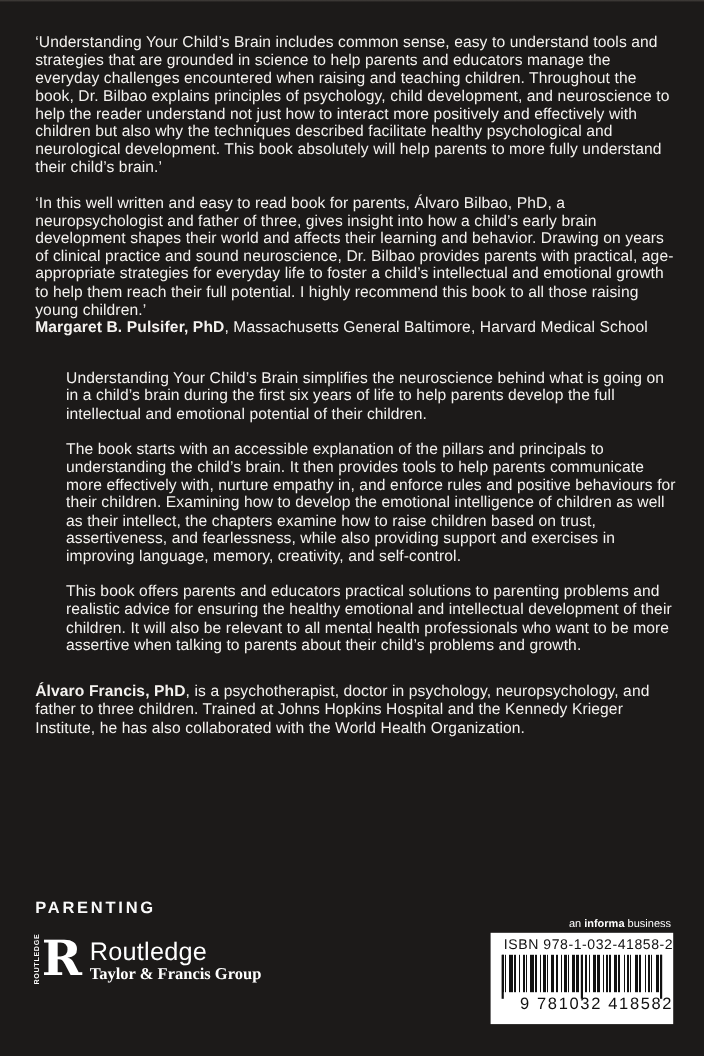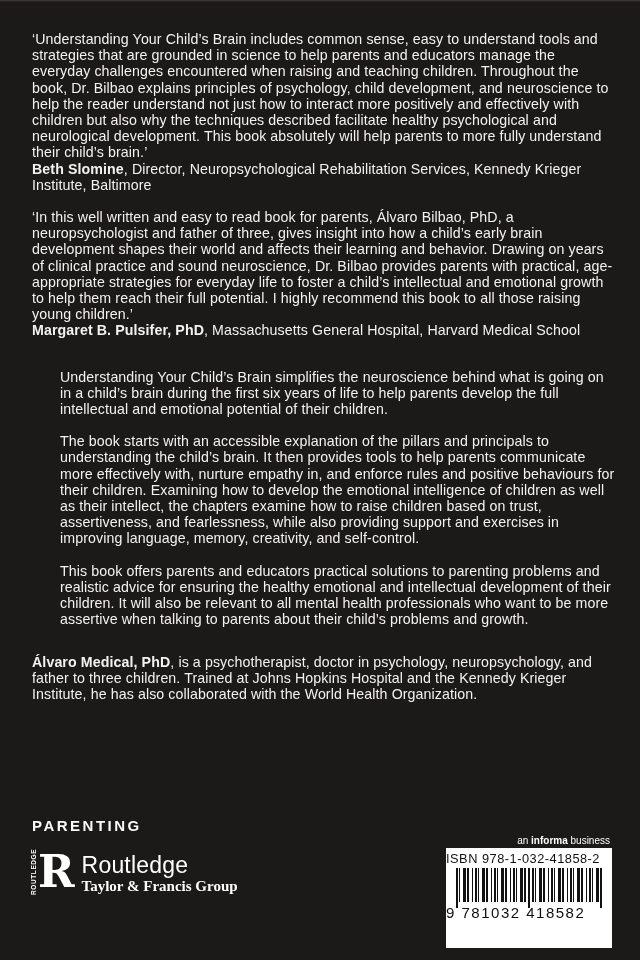--- a/index.html
+++ b/index.html
@@ -58,25 +58,25 @@
   .logo-site { font-size:13.5px; font-weight:700; color:#ffffff; margin-top:6px; }
   
   .informa {
     position:absolute; right:30px; top:835px;
     font-size:10px; color:#ffffff;
   }
   .informa .bold { font-weight:700; }
   
   .barcode {
     position:absolute; right:28px; top:848px;
-    width:166px; height:100px;
+    width:166px; height:83px;
     background:#ffffff;
     color:#111;
     box-sizing:border-box;
-    text-align:left;
+    text-align:right;
     padding-top:3px;
   }
   .isbn-label {
     font-size:12.8px; letter-spacing:0.5px; color:#111;
     font-family:"Liberation Sans", sans-serif;
   }
   .bars {
     position:relative;
     margin:2px auto 0 auto;
     width:146px; height:34px;
@@ -103,37 +103,36 @@
 </style>
 </head>
 <body>
 
 <div class="cover">
 
   <div class="content">
 
     <section>
       <p><span class="italic">‘Understanding Your Child’s Brain</span><span> includes common sense, easy to understand tools and strategies that are grounded in science to help parents and educators manage the everyday challenges encountered when raising and teaching children. Throughout the book, Dr. Bilbao explains principles of psychology, child development, and neuroscience to help the reader understand not just how to interact more positively and effectively with children but also why the techniques described facilitate healthy psychological and neurological development. This book absolutely will help parents to more fully understand their child’s brain.’</span></p>
-      <p><span class="bold">Beth Slomine</span><span class="italic">, Director, Neuropsychological Rehabilitation Services, Kennedy Krieger Institute, Baltimore</span></p>
     </section>
 
 
     <section class="gap-sm">
       <p><span>‘In this well written and easy to read book for parents, Álvaro Bilbao, PhD, a neuropsychologist and father of three, gives insight into how a child’s early brain development shapes their world and affects their learning and behavior. Drawing on years of clinical practice and sound neuroscience, Dr. Bilbao provides parents with practical, age-appropriate strategies for everyday life to foster a child’s intellectual and emotional growth to help them reach their full potential. I highly recommend this book to all those raising young children.’</span></p>
-      <p><span class="bold">Margaret B. Pulsifer, PhD</span><span class="italic">, Massachusetts General Hospital, Harvard Medical School</span></p>
+      <p><span class="bold">Margaret B. Pulsifer, PhD</span><span class="italic">, Massachusetts General Baltimore, Harvard Medical School</span></p>
     </section>
 
     <section class="gap-md">
       <p><span class="italic">Understanding Your Child’s Brain</span><span> simplifies the neuroscience behind what is going on in a child’s brain during the first six years of life to help parents develop the full intellectual and emotional potential of their children.</span></p>
       <p class="gap-sm">The book starts with an accessible explanation of the pillars and principals to understanding the child’s brain. It then provides tools to help parents communicate more effectively with, nurture empathy in, and enforce rules and positive behaviours for their children. Examining how to develop the emotional intelligence of children as well as their intellect, the chapters examine how to raise children based on trust, assertiveness, and fearlessness, while also providing support and exercises in improving language, memory, creativity, and self-control.</p>
       <p class="gap-sm">This book offers parents and educators practical solutions to parenting problems and realistic advice for ensuring the healthy emotional and intellectual development of their children. It will also be relevant to all mental health professionals who want to be more assertive when talking to parents about their child’s problems and growth.</p>
     </section>
 
     <section class="gap-lg">
-      <p><span class="bold">Álvaro Medical, PhD</span><span>, is a psychotherapist, doctor in psychology, neuropsychology, and father to three children. Trained at Johns Hopkins Hospital and the Kennedy Krieger Institute, he has also collaborated with the World Health Organization.</span></p>
+      <p><span class="bold">Álvaro Francis, PhD</span><span>, is a psychotherapist, doctor in psychology, neuropsychology, and father to three children. Trained at Johns Hopkins Hospital and the Kennedy Krieger Institute, he has also collaborated with the World Health Organization.</span></p>
     </section>
 
   </div>
 
   <div class="category">PARENTING</div>
 
   <div class="logo-block">
     <div class="logo-row">
       <div class="logo-mark" style="display:flex;">
         <span class="logo-vert">ROUTLEDGE</span>

